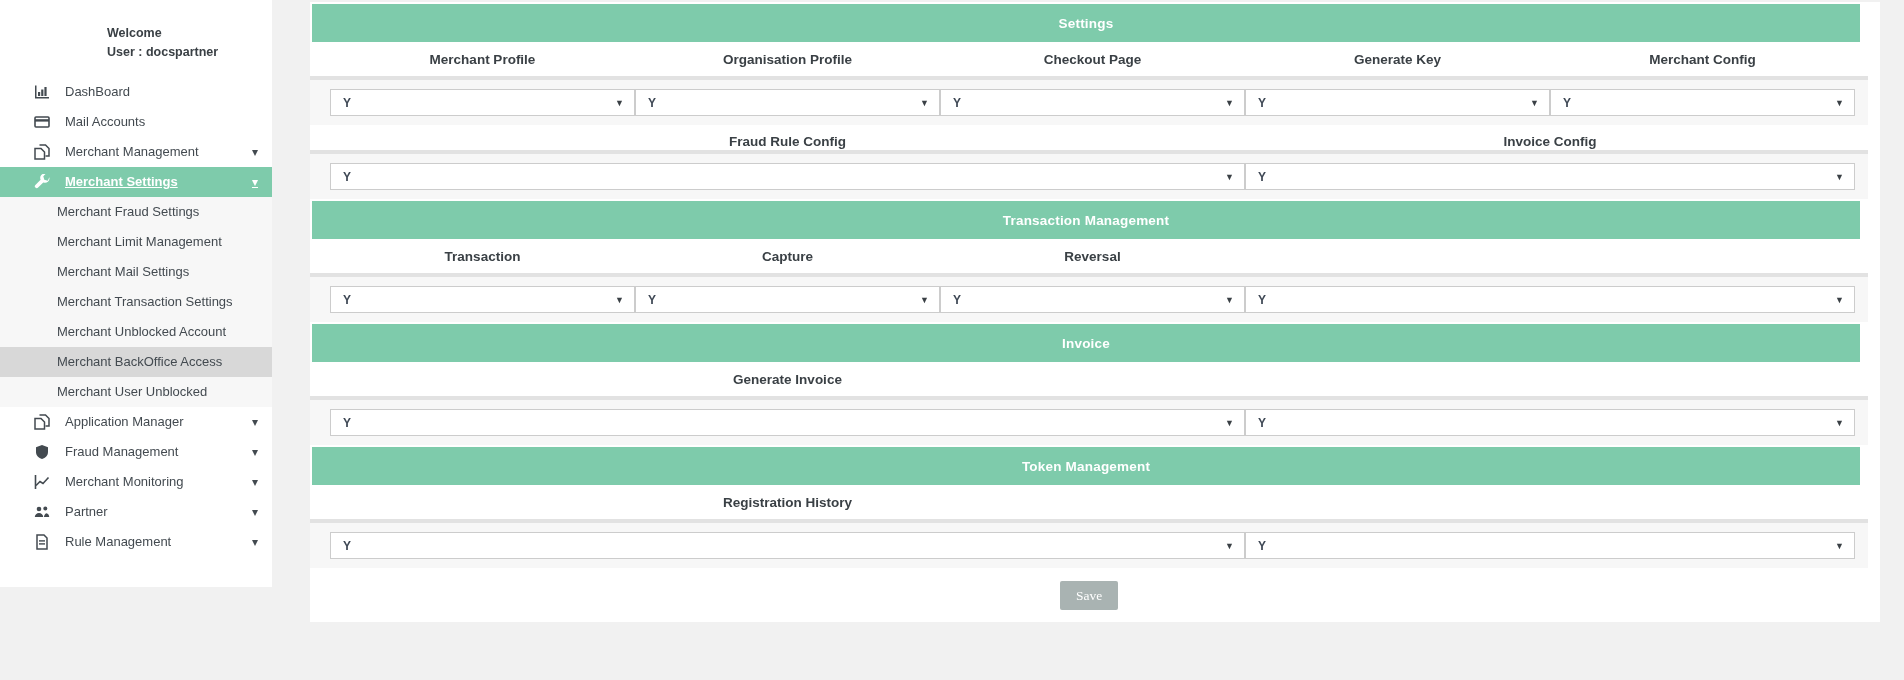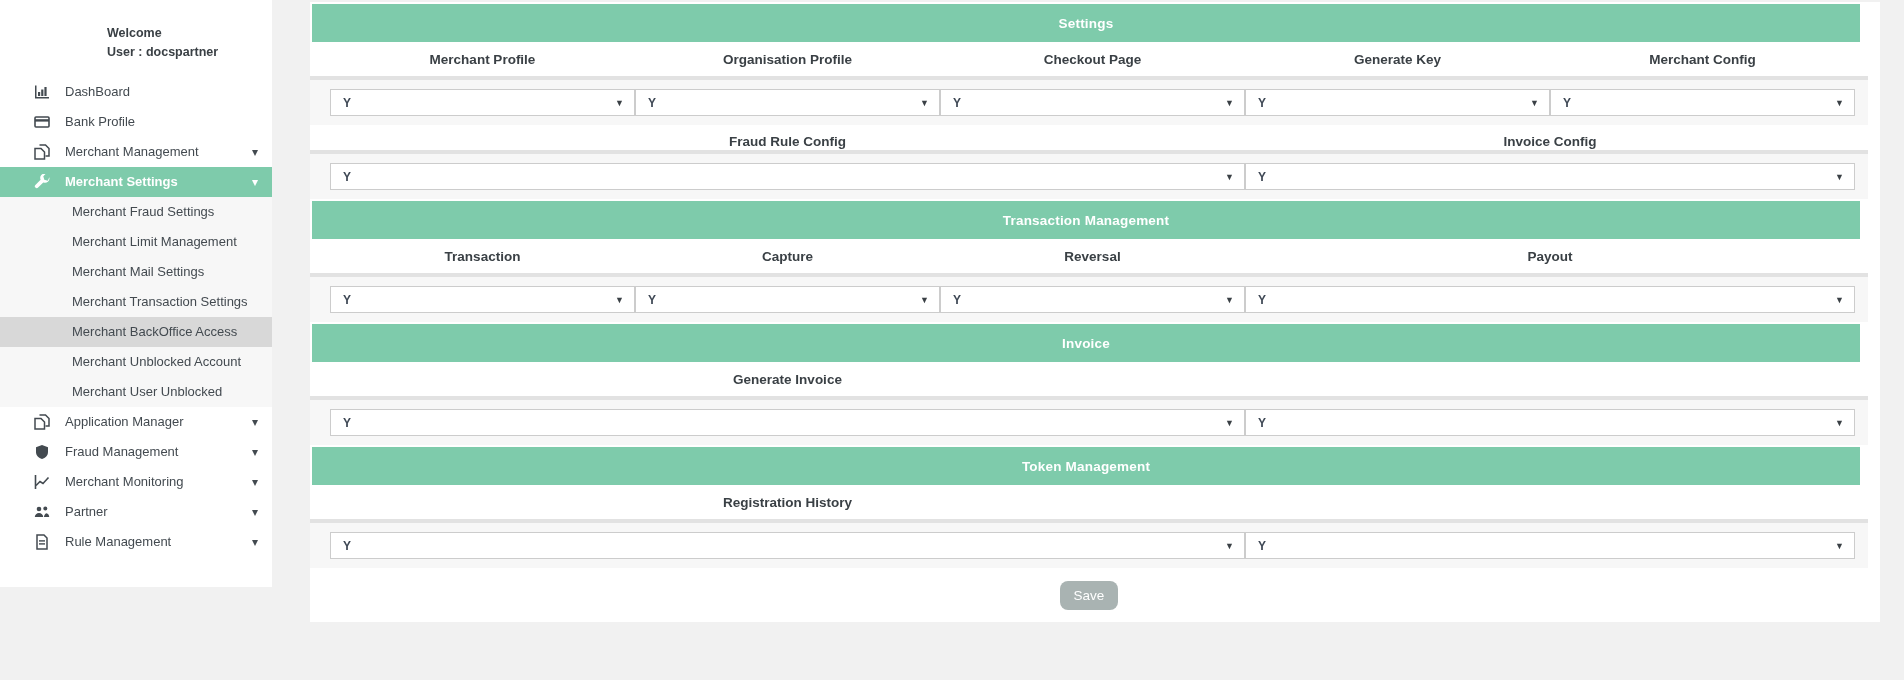--- a/index.html
+++ b/index.html
@@ -10,43 +10,43 @@
     -webkit-font-smoothing:antialiased;
   }
   
   .sidebar{position:absolute;left:0;top:0;width:272px;height:587px;background:#ffffff;}
   .welcome{padding:24px 10px 0 107px;font-size:12.5px;font-weight:bold;color:#3a4045;line-height:1.55;}
   .menu{margin-top:14px;}
   .mi{height:30px;display:flex;align-items:center;padding:0 14px 0 34px;color:#434a50;font-size:13px;cursor:pointer;}
   .mi .icn{width:18px;height:16px;margin-right:13px;display:flex;align-items:center;color:#434a50;flex:none;}
   .mi .lbl{flex:1;white-space:nowrap;}
   .mi .car{font-size:12px;color:#434a50;line-height:1;}
-  .mi.active{background:#7ecbab;color:#ffffff;font-weight:bold;}
+  .mi.active{background:#7ecbab;color:#ffffff;font-weight:bold;text-decoration:underline;}
   .mi.active .icn,.mi.active .car{color:#ffffff;}
   .submenu{background:#f7f7f7;}
-  .smi{height:30px;display:flex;align-items:center;padding-left:72px;font-size:13px;color:#434a50;cursor:pointer;white-space:nowrap;}
+  .smi{height:30px;display:flex;align-items:center;padding-left:57px;font-size:13px;color:#434a50;cursor:pointer;white-space:nowrap;}
   .smi.active{background:#d8d8d8;}
   
   .panel{position:absolute;left:310px;top:2px;width:1570px;height:620px;background:#ffffff;}
   .inner{margin-right:12px;}
   .bar{height:38px;margin:2px 8px 2px 2px;background:#7ecbab;color:#ffffff;font-weight:bold;font-size:13.5px;
        display:flex;align-items:center;justify-content:center;letter-spacing:.2px;}
   .grid{display:grid;grid-template-columns:repeat(5,1fr);padding:0 13px 0 20px;}
   .s1{grid-column:span 1;} .s2{grid-column:span 2;} .s3{grid-column:span 3;}
   .hdr-row{padding-top:8px;padding-bottom:8px;}
   .fl{font-size:13.5px;font-weight:bold;color:#3a4045;text-align:center;line-height:16px;}
   .divider{height:4px;background:#e2e2e2;}
   .strip{background:#f7f7f7;padding:9px 0;}
   .sel{height:27px;box-sizing:border-box;background:#ffffff;border:1px solid #cccccc;display:flex;align-items:center;
        padding:0 10px 0 12px;font-size:12px;font-weight:bold;color:#3f4855;cursor:pointer;}
   .sel .val{flex:1;}
   .sel .car{font-size:9px;color:#3a4045;}
   .save-row{display:flex;justify-content:center;margin-top:13px;}
-  .save-btn{min-width:58px;height:29px;background:#a9b3b2;color:#ffffff;border:none;border-radius:8px;
-            font-size:13.5px;font-family:Liberation Sans, sans-serif;cursor:pointer;padding:0 12px;}
+  .save-btn{min-width:58px;height:29px;background:#a9b3b2;color:#ffffff;border:none;border-radius:2px;
+            font-size:13.5px;font-family:Liberation Serif, serif;cursor:pointer;padding:0 12px;}
   svg{display:block;}
 </style>
 </head>
 <body>
 
 <div class="sidebar">
   <div class="welcome">
     <div>Welcome</div>
     <div>User : docspartner</div>
   </div>
@@ -65,21 +65,21 @@
       <span class="lbl">DashBoard</span>
     </div>
 
     <div class="mi">
       <span class="icn">
         <svg viewBox="0 0 16 16" width="16" height="16">
             <rect x="1" y="3" width="14" height="10" rx="1" fill="none" stroke="currentColor" stroke-width="1.6"></rect>
             <rect x="1" y="5.2" width="14" height="2.4" fill="currentColor"></rect>
           </svg>
       </span>
-      <span class="lbl">Bank Profile</span>
+      <span class="lbl">Mail Accounts</span>
     </div>
 
     <div class="mi">
       <span class="icn">
         <svg viewBox="0 0 16 16" width="16" height="16">
             <path d="M5.5 1h6L15 4.5V12h-3.5" fill="none" stroke="currentColor" stroke-width="1.5"></path>
             <path d="M1 4.5h6L10.5 8v7H1z" fill="none" stroke="currentColor" stroke-width="1.5"></path>
           </svg>
       </span>
       <span class="lbl">Merchant Management</span>
@@ -102,25 +102,25 @@
       </div>
       <div class="smi">
         <span class="lbl">Merchant Limit Management</span>
       </div>
       <div class="smi">
         <span class="lbl">Merchant Mail Settings</span>
       </div>
       <div class="smi">
         <span class="lbl">Merchant Transaction Settings</span>
       </div>
+      <div class="smi">
+        <span class="lbl">Merchant Unblocked Account</span>
+      </div>
       <div class="smi active">
         <span class="lbl">Merchant BackOffice Access</span>
-      </div>
-      <div class="smi">
-        <span class="lbl">Merchant Unblocked Account</span>
       </div>
       <div class="smi">
         <span class="lbl">Merchant User Unblocked</span>
       </div>
     </div>
 
     <div class="mi">
       <span class="icn">
         <svg viewBox="0 0 16 16" width="16" height="16">
             <path d="M5.5 1h6L15 4.5V12h-3.5" fill="none" stroke="currentColor" stroke-width="1.5"></path>
@@ -237,21 +237,20 @@
       </div>
     </div>
 
     <div class="bar">
       <span>Transaction Management</span>
     </div>
     <div class="grid hdr-row">
       <div class="fl s1">Transaction</div>
       <div class="fl s1">Capture</div>
       <div class="fl s1">Reversal</div>
-      <div class="fl s2">Payout</div>
     </div>
     <div class="divider"></div>
     <div class="strip">
       <div class="grid">
         <div class="sel s1">
           <span class="val">Y</span>
           <span class="car">▼</span>
         </div>
         <div class="sel s1">
           <span class="val">Y</span>

